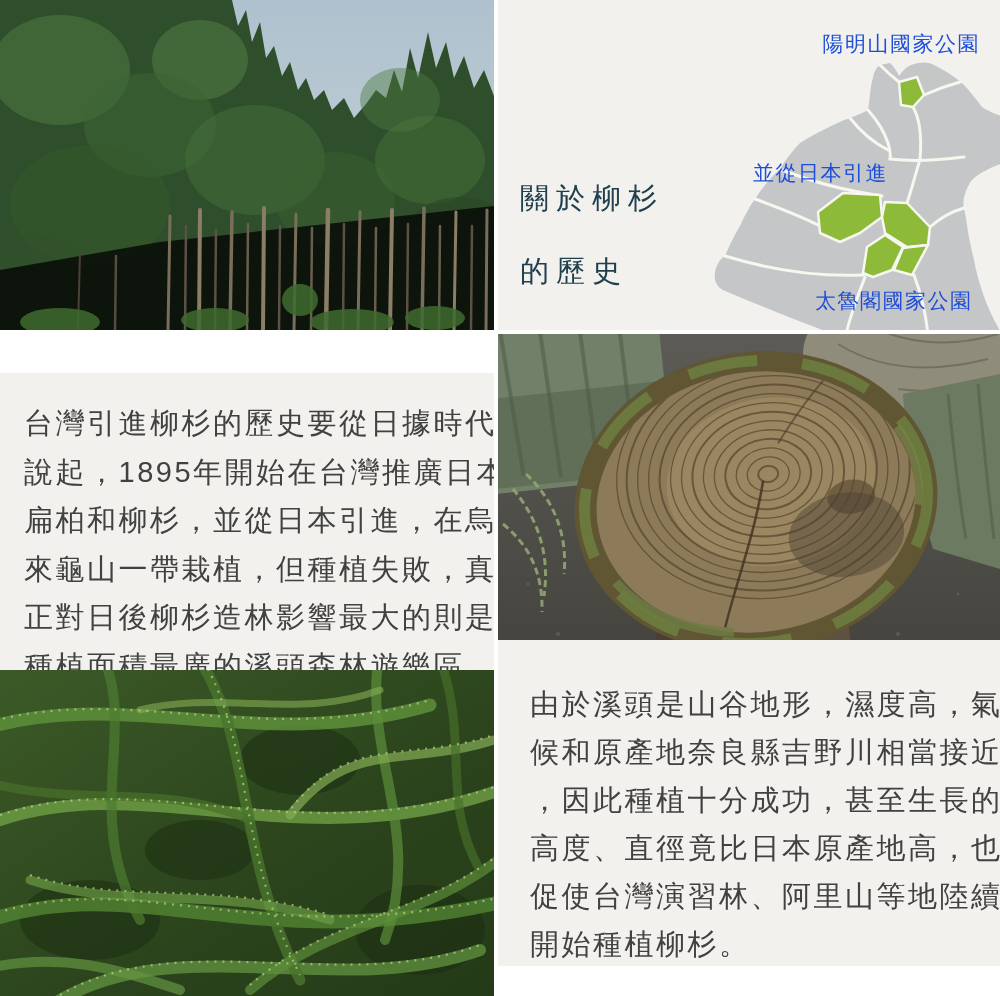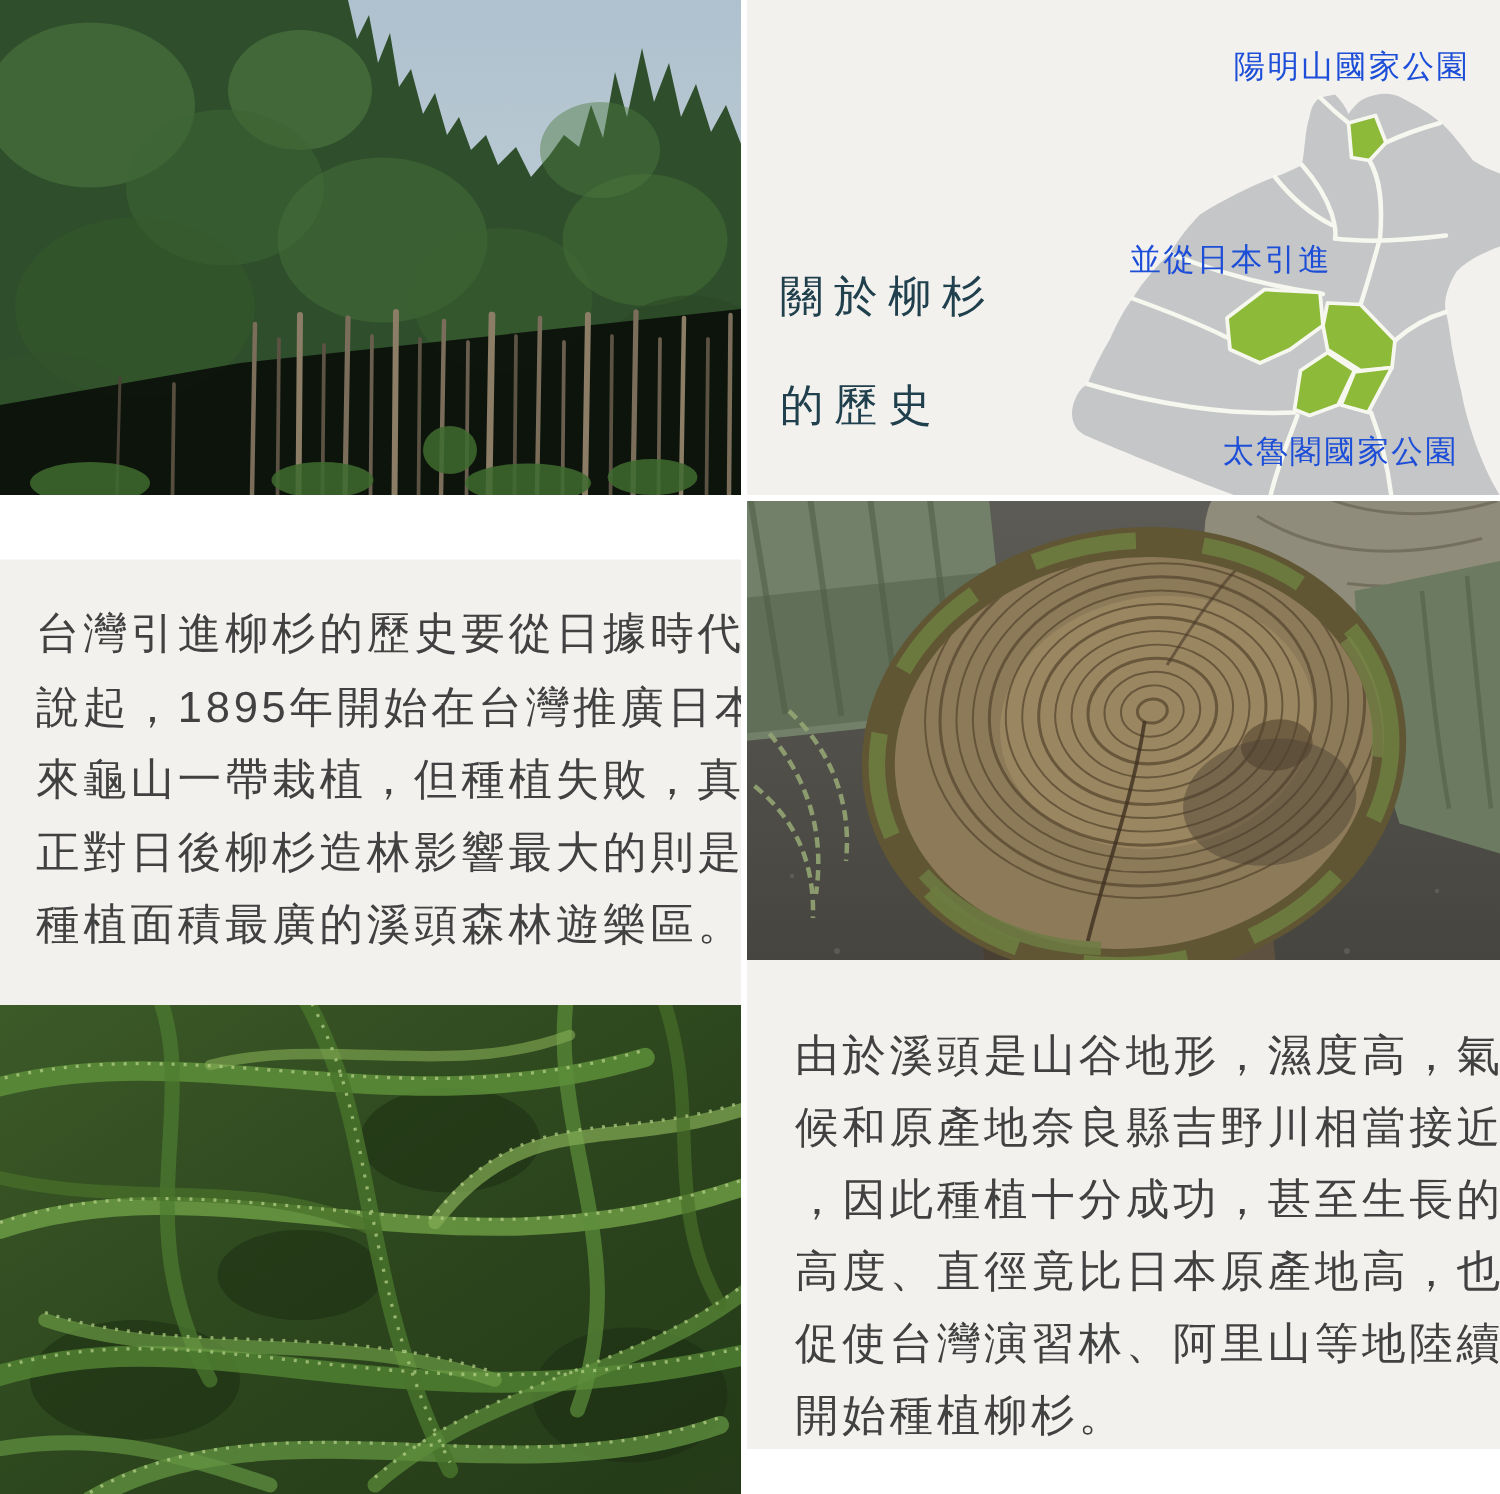--- a/index.html
+++ b/index.html
@@ -147,20 +147,21 @@
 
     <div class="map-label lbl-ymn">陽明山國家公園</div>
     <div class="map-label lbl-spa">並從日本引進</div>
     <div class="map-label lbl-trk">太魯閣國家公園</div>
   </section>
 
   <section class="cell panel cell-history">
     <p class="para">
       <span class="pline">台灣引進柳杉的歷史要從日據時代</span>
       <span class="pline">說起，1895年開始在台灣推廣日本</span>
+      <span class="pline">扁柏和柳杉，並從日本引進，在烏</span>
       <span class="pline">來龜山一帶栽植，但種植失敗，真</span>
       <span class="pline">正對日後柳杉造林影響最大的則是</span>
       <span class="pline">種植面積最廣的溪頭森林遊樂區。</span>
     </p>
   </section>
 
   <section class="cell photo cell-stump">
     <svg viewBox="0 0 502 332" preserveAspectRatio="none">
       <defs>
         <linearGradient id="asph" x1="0" y1="0" x2="0" y2="1">

